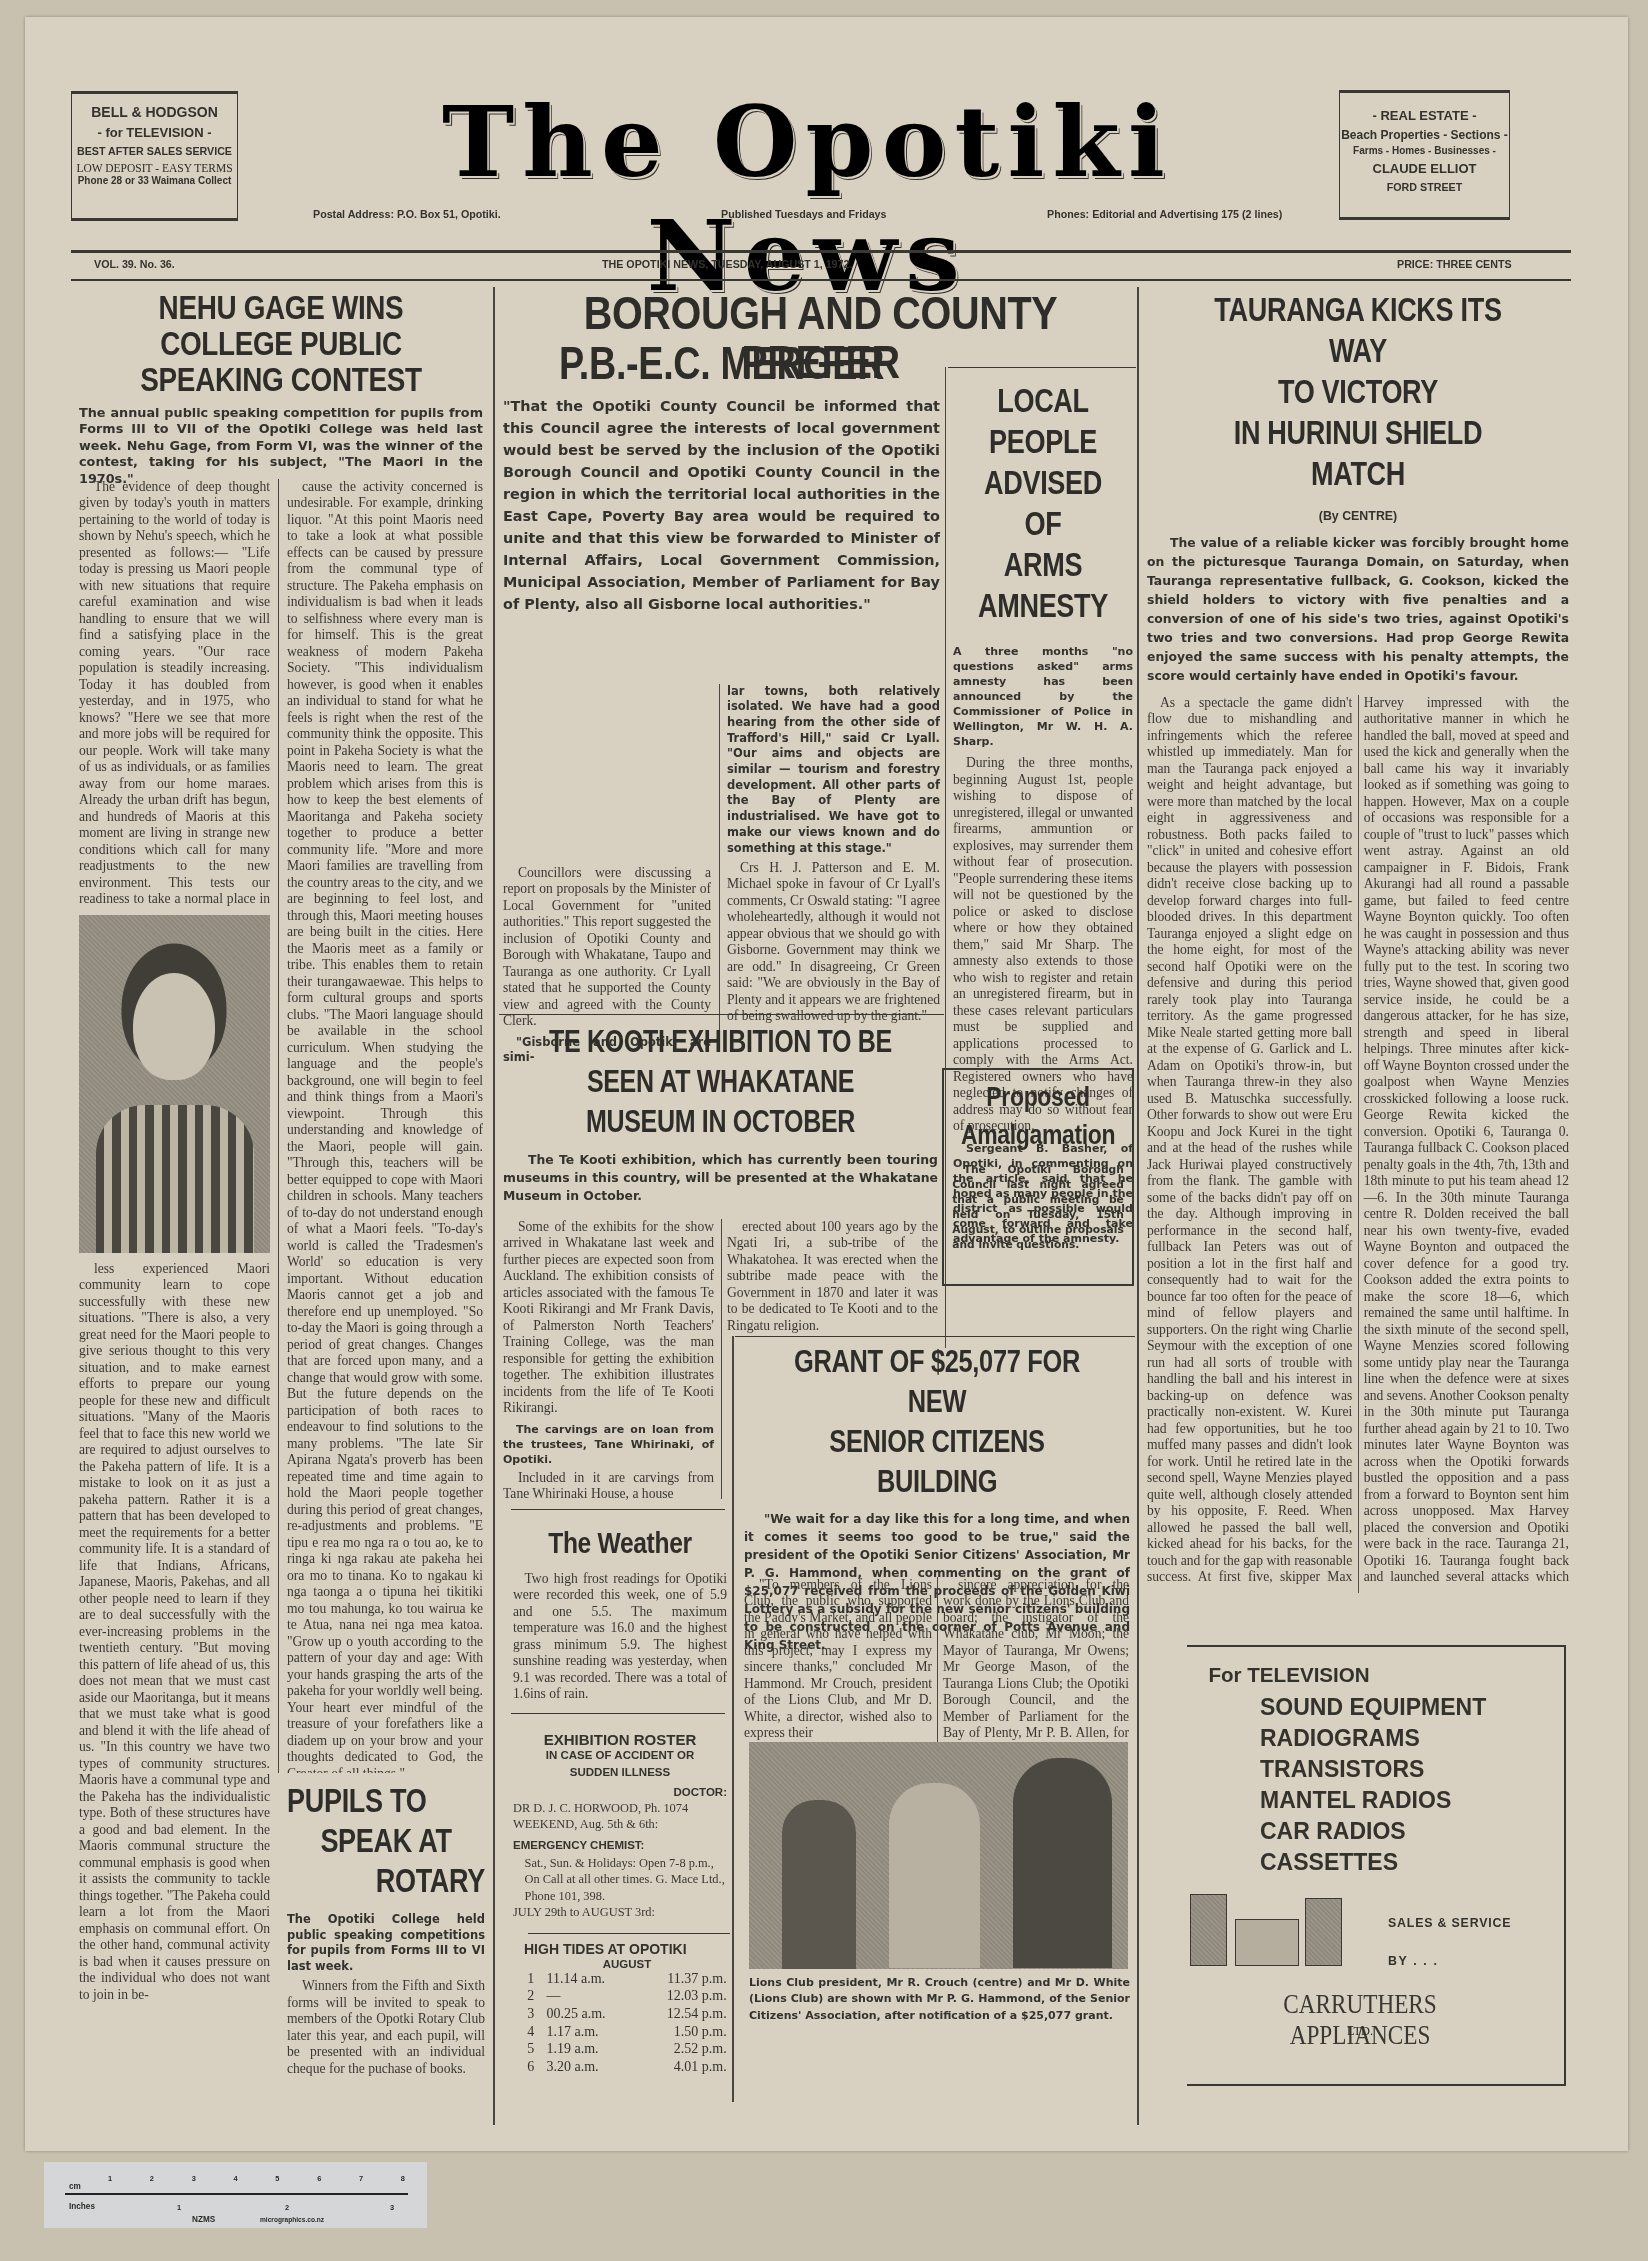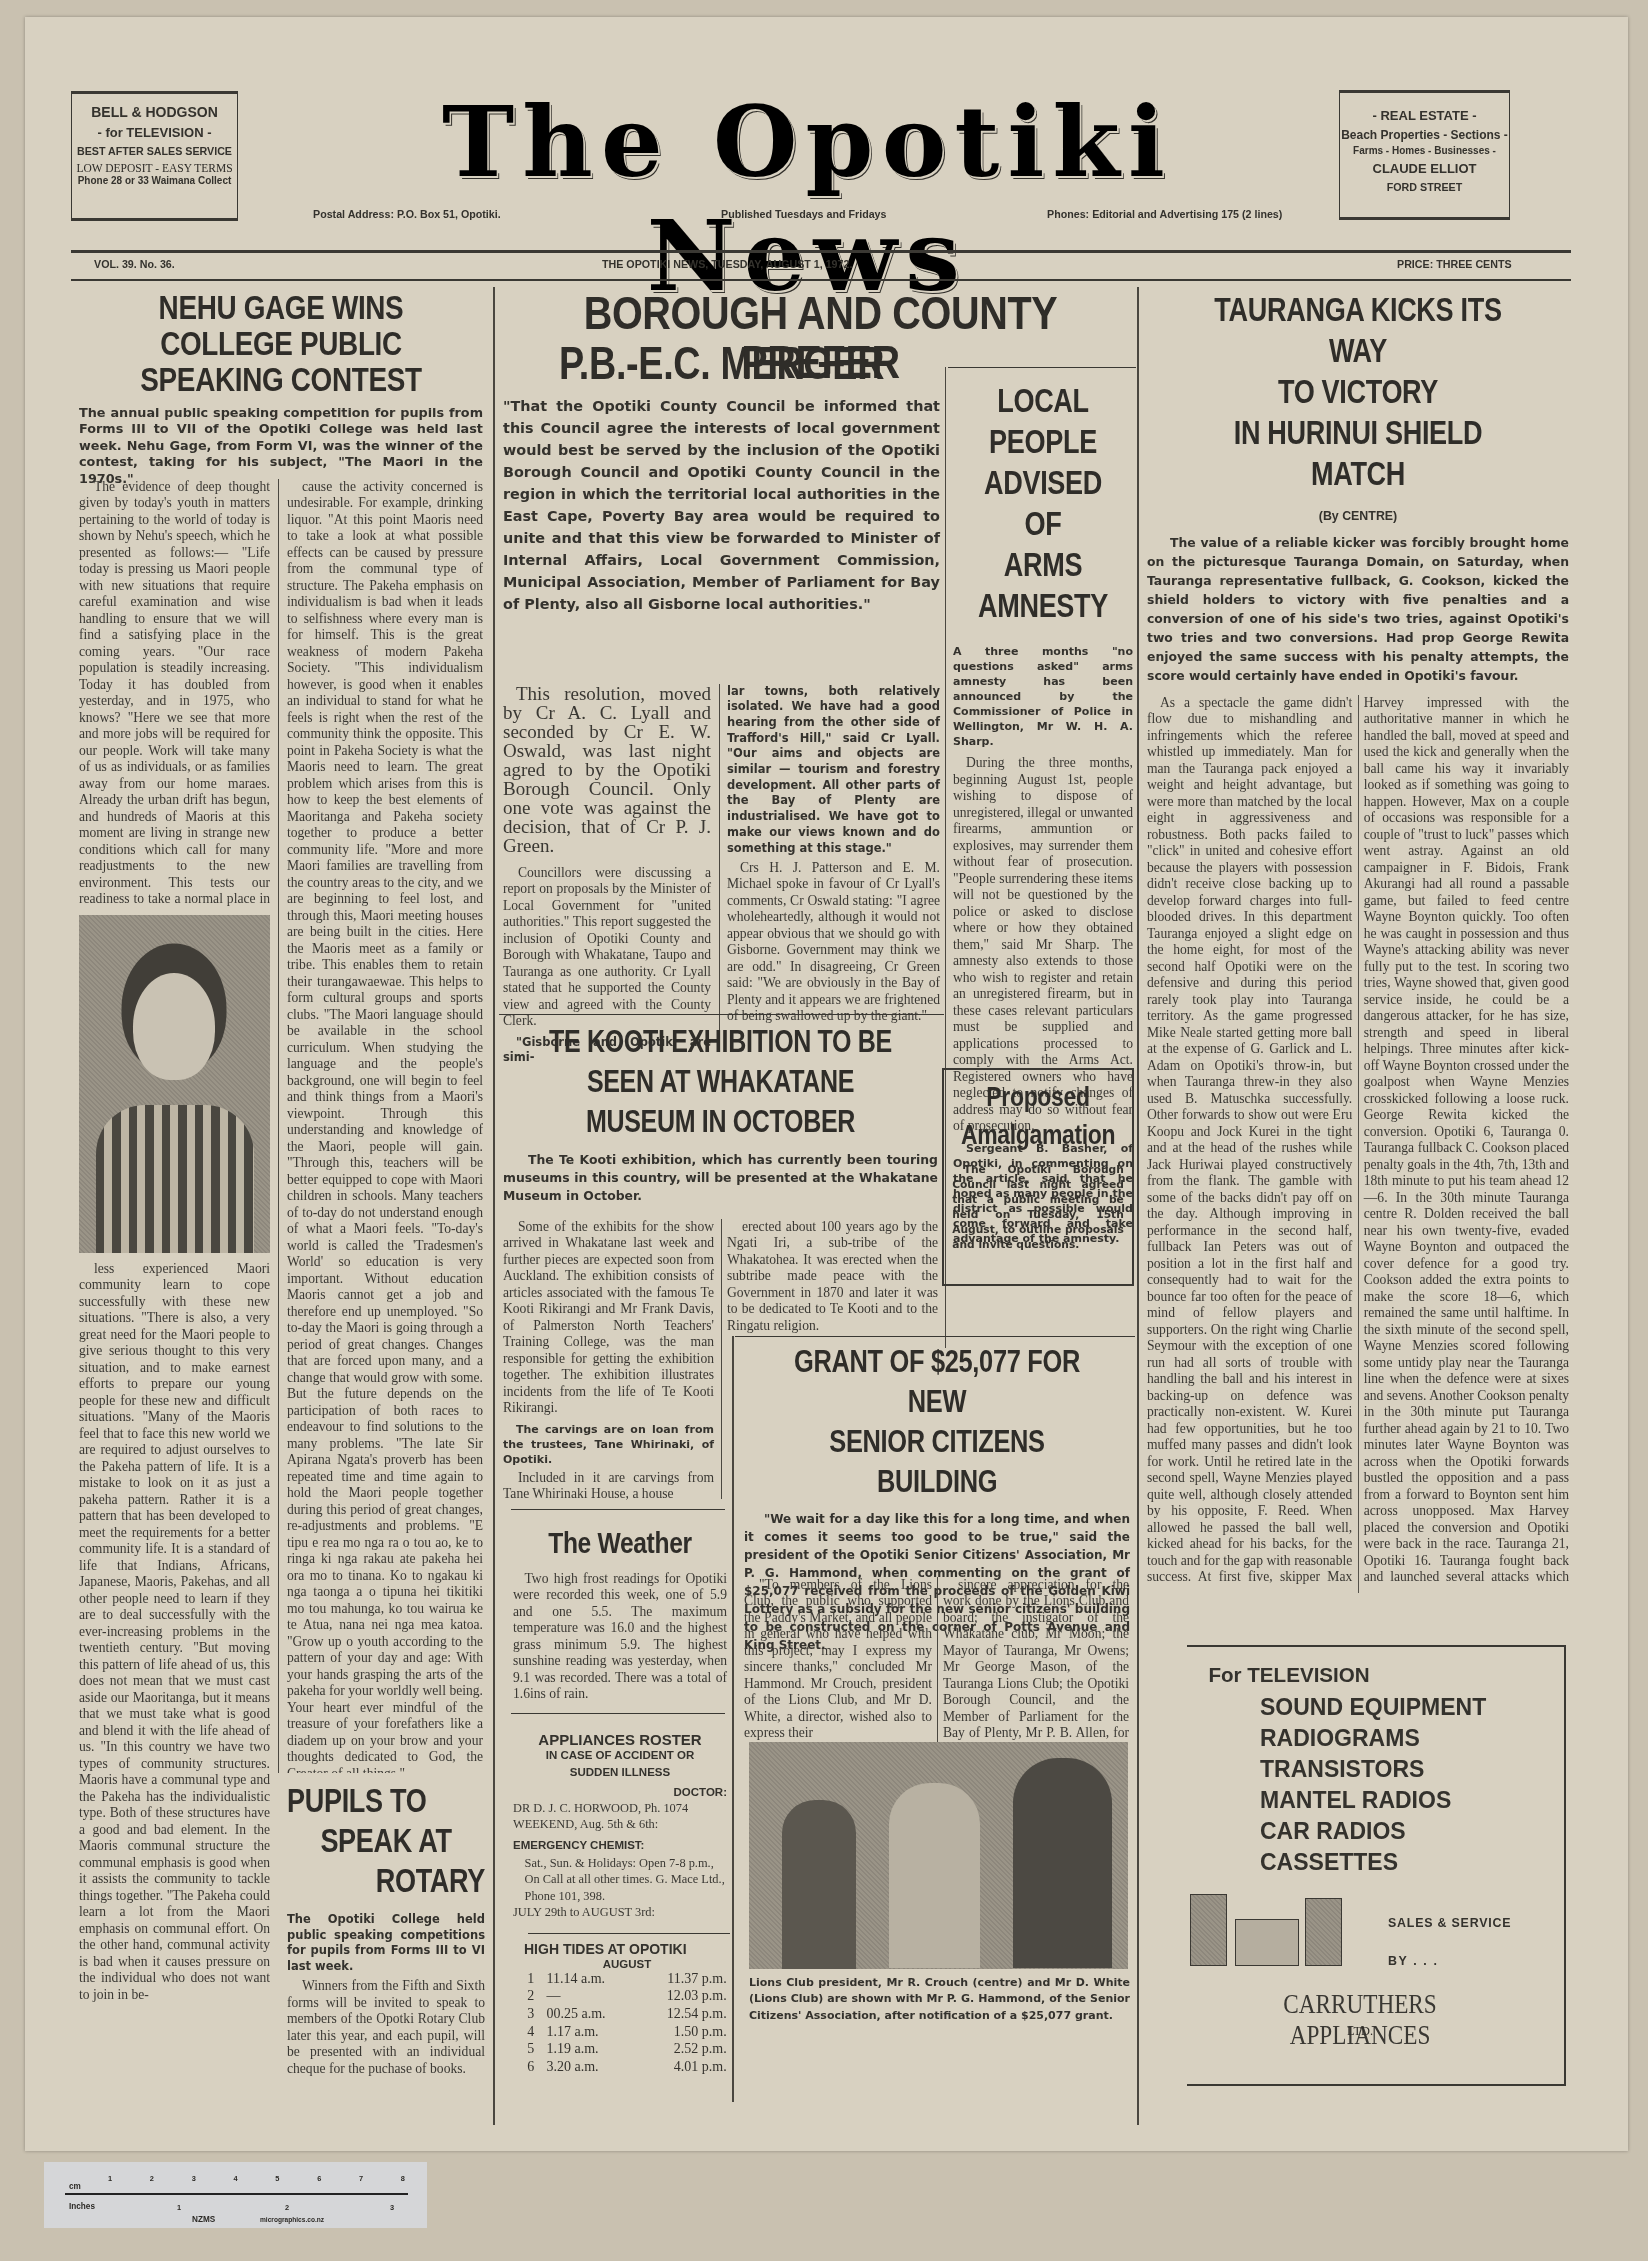--- a/index.html
+++ b/index.html
@@ -80,21 +80,20 @@
     <div class="hd" style="font-size:33px;line-height:40px;text-align:right;transform-origin:right;">ROTARY</div>
     <div class="lede" style="margin-top:11.5px;font-size:11.5px;line-height:15.7px;">The Opotiki College held public speaking competitions for pupils from Forms III to VI last week.</div>
     <div class="body" style="margin-top:3.3px;text-indent:15px;">Winners from the Fifth and Sixth forms will be invited to speak to members of the Opotki Rotary Club later this year, and each pupil, will be presented with an individual cheque for the puchase of books.</div>
   </div>
 
   <div class="abs" style="left:478px;top:272px;width:635px;">
     <div class="hd" style="font-size:46px;line-height:49px;transform:scaleX(.86);">BOROUGH AND COUNTY PREFER</div>
     <div class="abs" style="left:0;top:49px;width:437px;">
       <div class="hd" style="font-size:46px;line-height:51px;">P.B.-E.C. MERGER</div>
       <div class="lede" style="margin-top:6.6px;font-size:14.4px;line-height:22px;">"That the Opotiki County Council be informed that this Council agree the interests of local government would best be served by the inclusion of the Opotiki Borough Council and Opotiki County Council in the region in which the territorial local authorities in the East Cape, Poverty Bay area would be required to unite and that this view be forwarded to Minister of Internal Affairs, Local Government Commission, Municipal Association, Member of Parliament for Bay of Plenty, also all Gisborne local authorities."</div>
-      <div class="abs body" style="left:0;top:346px;width:208px;font-size:19px;line-height:19px;text-indent:13px;">This resolution, moved by Cr A. C. Lyall and seconded by Cr E. W. Oswald, was last night agred to by the Opotiki Borough Council. Only one vote was against the decision, that of Cr P. J. Green.</div>
       <div class="abs body" style="left:0;top:527px;width:208px;">
         <p>Councillors were discussing a report on proposals by the Minister of Local Government for "united authorities." This report suggested the inclusion of Opotiki County and Borough with Whakatane, Taupo and Tauranga as one authority. Cr Lyall stated that he supported the County view and agreed with the County Clerk.</p>
         <div class="lede" style="font-size:11.5px;line-height:15.7px;text-indent:13px;">"Gisborne and Opotiki are simi-</div>
       </div>
       <div class="vr" style="left:216px;top:346px;height:354px;width:0.8px;"></div>
       <div class="abs" style="left:224px;top:346px;width:213px;">
         <div class="lede" style="font-size:11.5px;line-height:15.7px;">lar towns, both relatively isolated. We have had a good hearing from the other side of Trafford's Hill," said Cr Lyall. "Our aims and objects are similar — tourism and forestry development. All other parts of the Bay of Plenty are industrialised. We have got to make our views known and do something at this stage."</div>
         <div class="body" style="margin-top:3.3px;text-indent:13px;">Crs H. J. Patterson and E. M. Michael spoke in favour of Cr Lyall's comments, Cr Oswald stating: "I agree wholeheartedly, although it would not appear obvious that we should go with Gisborne. Government may think we are odd." In disagreeing, Cr Green said: "We are obviously in the Bay of Plenty and it appears we are frightened of being swallowed up by the giant."</div>
       </div>
     </div>
@@ -135,21 +134,21 @@
   </div>
 
   <div class="abs rule" style="left:486px;top:1492px;width:214px;height:1.6px;"></div>
   <div class="abs" style="left:488px;top:1508px;width:214px;">
     <div class="hd" style="font-size:30px;line-height:36px;text-transform:none;">The Weather</div>
     <div class="body" style="margin-top:10px;text-indent:11.5px;">Two high frost readings for Opotiki were recorded this week, one of 5.9 and one 5.5. The maximum temperature was 16.0 and the highest grass minimum 5.9. The highest sunshine reading was yesterday, when 9.1 was recorded. There was a total of 1.6ins of rain.</div>
   </div>
 
   <div class="abs rule" style="left:486px;top:1696px;width:214px;height:1.6px;"></div>
   <div class="abs" style="left:488px;top:1714px;width:214px;">
-    <div class="sm" style="font-size:15px;text-align:center;">APPLIANCES ROSTER</div>
+    <div class="sm" style="font-size:15px;text-align:center;">EXHIBITION ROSTER</div>
     <div class="sm" style="font-size:11.5px;text-align:center;margin-top:1.6px;">IN CASE OF ACCIDENT OR</div>
     <div class="sm" style="font-size:11.5px;text-align:center;margin-top:5px;">SUDDEN ILLNESS</div>
     <div class="sm" style="font-size:11.5px;text-align:right;margin-top:8.2px;">DOCTOR:</div>
     <div class="body" style="font-size:12.4px;margin-top:1.6px;text-align:left;">DR D. J. C. HORWOOD, Ph. 1074</div>
     <div class="body" style="font-size:12.4px;text-align:left;">WEEKEND, Aug. 5th &amp; 6th:</div>
     <div class="sm" style="font-size:11.5px;margin-top:6.6px;">EMERGENCY CHEMIST:</div>
     <div class="body" style="font-size:12.4px;margin-top:3.3px;padding-left:11.5px;text-align:left;">Sat., Sun. &amp; Holidays: Open 7-8 p.m., On Call at all other times. G. Mace Ltd., Phone 101, 398.</div>
     <div class="body" style="font-size:12.4px;text-align:left;">JULY 29th to AUGUST 3rd:</div>
   </div>
 

